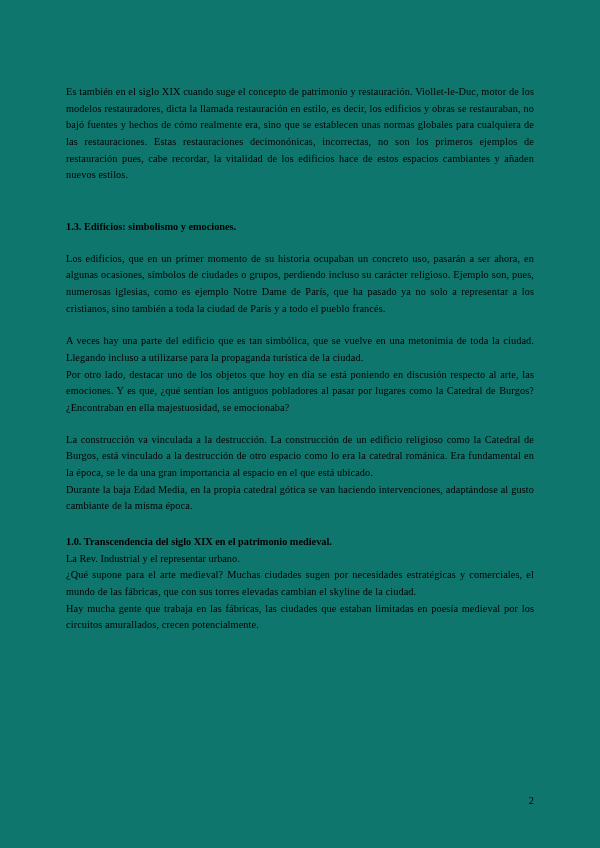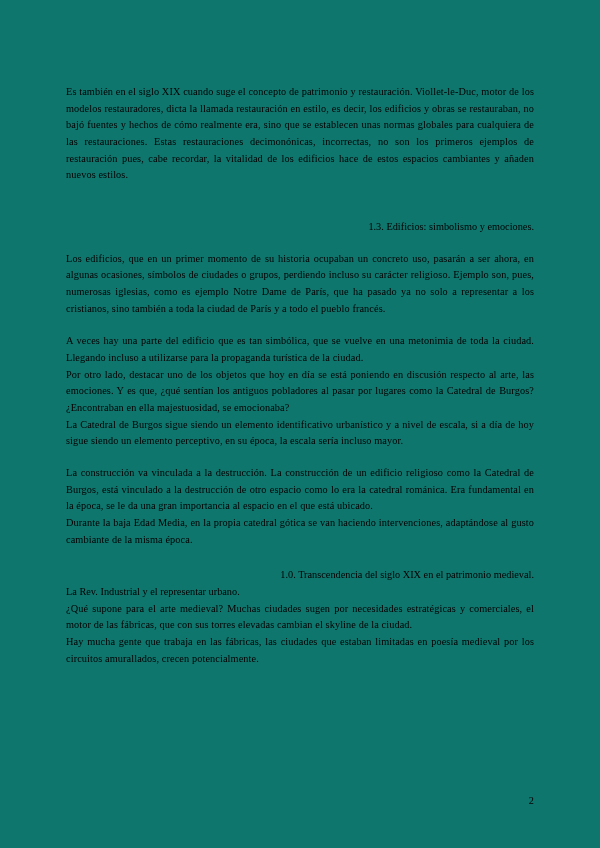--- a/index.html
+++ b/index.html
@@ -33,24 +33,24 @@
     letter-spacing: 0.1px;
   }
   .block {
     margin-bottom: 16px;
   }
   .block-tight {
     margin-bottom: 0;
   }
   .heading {
     font-size: 10.3px;
-    font-weight: normal;
+    font-weight: bold;
     line-height: 1.62;
     margin: 0;
-    text-align: right;
+    text-align: left;
   }
   .sub-line {
     font-size: 10.3px;
     line-height: 1.62;
     text-align: left;
     margin: 0;
   }
   .spacer-lg {
     height: 19px;
   }
@@ -87,43 +87,40 @@
   </div>
 
   <div class="block-tight">
     <p class="para">A veces hay una parte del edificio que es tan simbólica, que se vuelve en una metonimia de toda la ciudad. Llegando incluso a utilizarse para la propaganda turística de la ciudad.</p>
   </div>
 
   <div class="block-tight">
     <p class="para">Por otro lado, destacar uno de los objetos que hoy en día se está poniendo en discusión respecto al arte, las emociones. Y es que, ¿qué sentían los antiguos pobladores al pasar por lugares como la Catedral de Burgos? ¿Encontraban en ella majestuosidad, se emocionaba?</p>
   </div>
 
-  <div class="block-tight">
-    <p class="para">La Catedral de Burgos sigue siendo un elemento identificativo urbanístico y a nivel de escala, si a día de hoy sigue siendo un elemento perceptivo, en su época, la escala sería incluso mayor.</p>
-  </div>
 
   <div class="spacer-md"></div>
 
   <div class="block-tight">
     <p class="para">La construcción va vinculada a la destrucción. La construcción de un edificio religioso como la Catedral de Burgos, está vinculado a la destrucción de otro espacio como lo era la catedral románica. Era fundamental en la época, se le da una gran importancia al espacio en el que está ubicado.</p>
   </div>
 
   <div class="block-tight">
     <p class="para">Durante la baja Edad Media, en la propia catedral gótica se van haciendo intervenciones, adaptándose al gusto cambiante de la misma época.</p>
   </div>
 
   <div class="spacer-lg"></div>
 
   <div>
     <p class="heading">1.0. Transcendencia del siglo XIX en el patrimonio medieval.</p>
     <p class="sub-line">La Rev. Industrial y el representar urbano.</p>
   </div>
 
   <div class="block-tight">
-    <p class="para">¿Qué supone para el arte medieval? Muchas ciudades sugen por necesidades estratégicas y comerciales, el motor de las fábricas, que con sus torres elevadas cambian el skyline de la ciudad.</p>
+    <p class="para">¿Qué supone para el arte medieval? Muchas ciudades sugen por necesidades estratégicas y comerciales, el mundo de las fábricas, que con sus torres elevadas cambian el skyline de la ciudad.</p>
   </div>
 
   <div class="block-tight">
     <p class="para">Hay mucha gente que trabaja en las fábricas, las ciudades que estaban limitadas en poesía medieval por los circuitos amurallados, crecen potencialmente.</p>
   </div>
 
   <div class="page-number">2</div>
 </div>
 
 </body></html>

